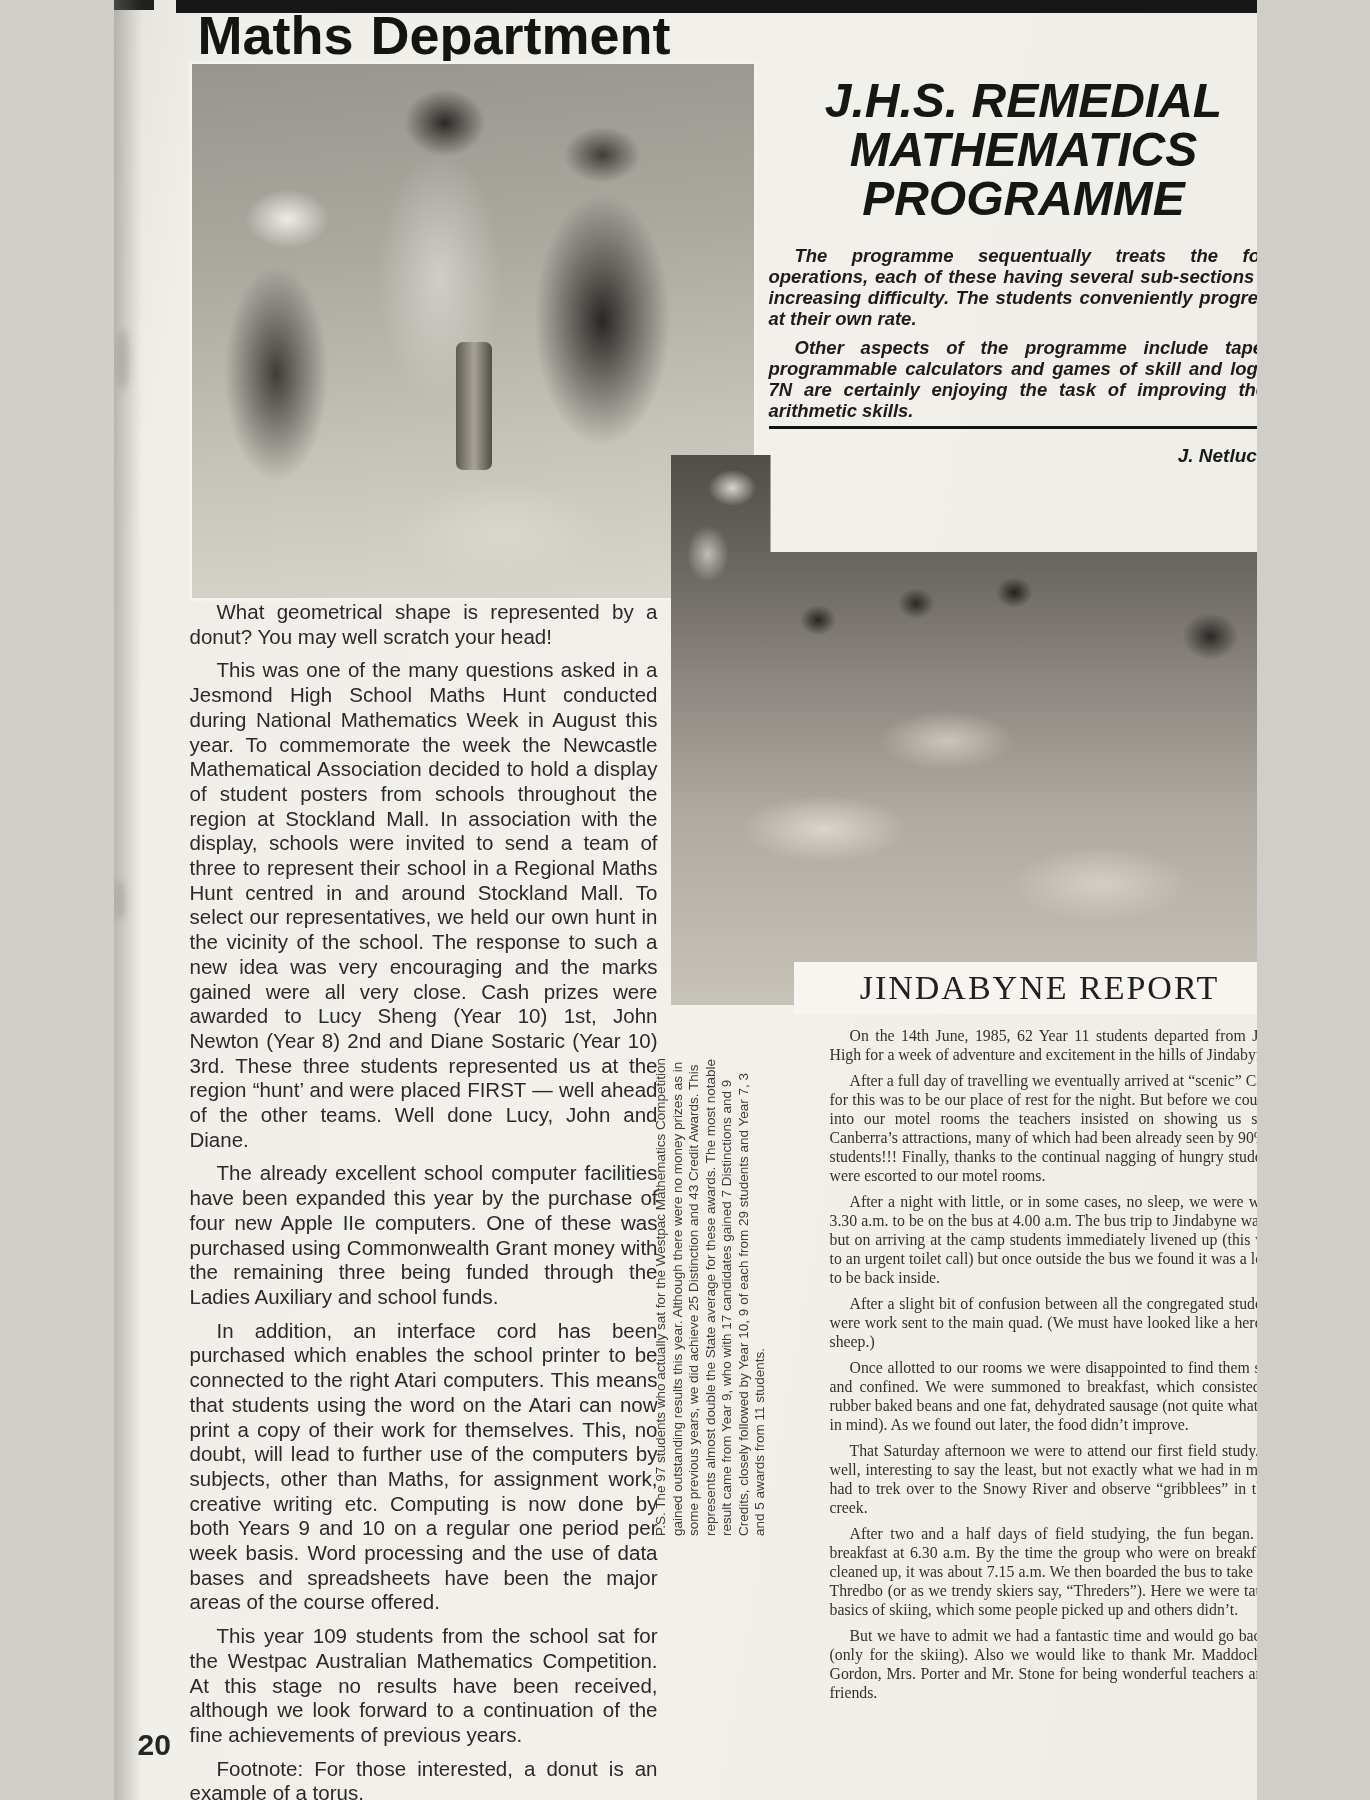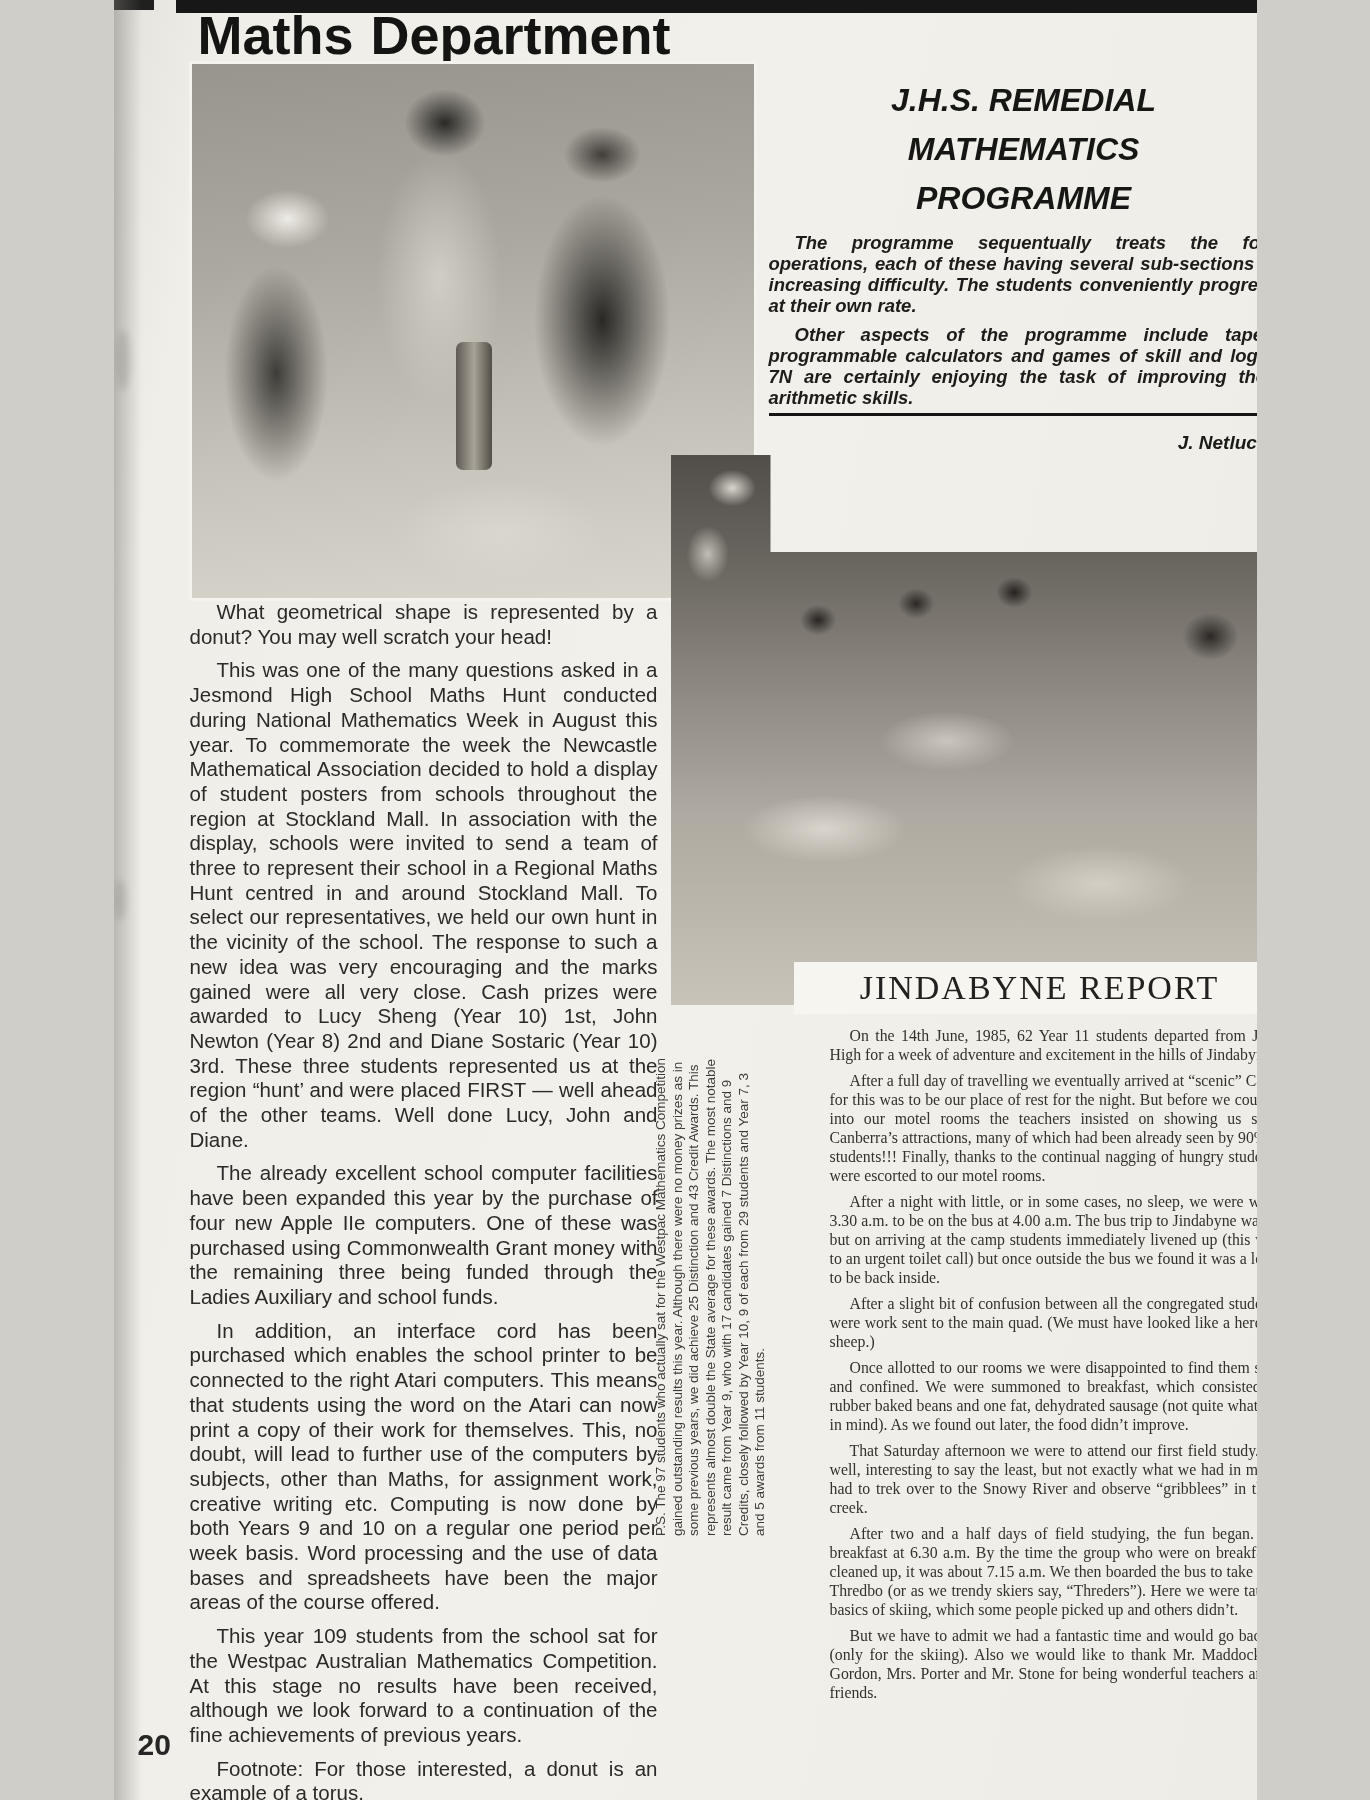--- a/index.html
+++ b/index.html
@@ -51,22 +51,22 @@
       radial-gradient(60px 30px at 70% 12%, rgba(236,234,227,.9), rgba(236,234,227,0) 72%),
       radial-gradient(90px 40px at 45% 52%, rgba(210,206,197,.85), rgba(210,206,197,0) 75%),
       radial-gradient(110px 45px at 25% 68%, rgba(222,218,209,.9), rgba(222,218,209,0) 75%),
       radial-gradient(120px 50px at 70% 78%, rgba(214,210,200,.9), rgba(214,210,200,0) 75%),
       linear-gradient(180deg,#514e49 0%,#6a6660 20%,#8a857e 40%,#aeaaa1 65%,#c7c3b9 100%);
   }
 
   
   .remedial{position:absolute;left:655px;top:76px;width:510px;}
   .remedial-heading{
-    margin:0 0 9px 0;text-align:center;
-    font-size:32px;line-height:49px;font-weight:bold;font-style:italic;
+    margin:0 0 22px 0;text-align:center;
+    font-size:48px;line-height:49px;font-weight:bold;font-style:italic;
     color:#161615;letter-spacing:0;
   }
   .remedial-heading span{display:block;}
   .remedial p{
     margin:8px 0 0 0;font-size:18.5px;line-height:21px;font-weight:bold;font-style:italic;
     text-align:justify;text-indent:26px;color:#1d1c1b;
   }
   .remedial p.last{border-bottom:3px solid #141414;padding-bottom:5px;}
   .remedial-sig{
     margin-top:16px;text-align:right;padding-right:10px;

